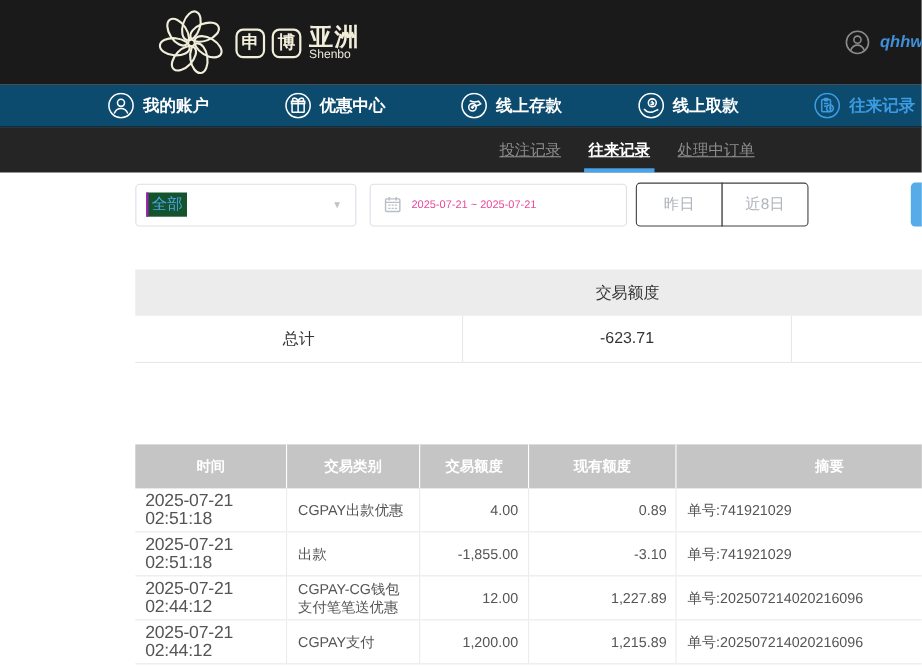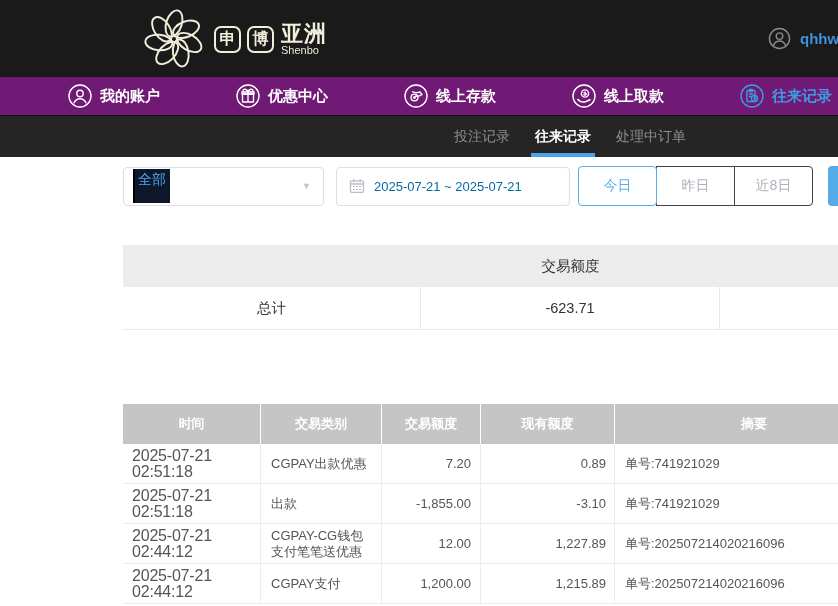--- a/index.html
+++ b/index.html
@@ -13,53 +13,53 @@
   .top-header { height:77px; background:#1a1a1a; position:relative; }
   .logo { position:absolute; left:143px; top:8px; display:flex; align-items:center; color:#f1efda; }
   .logo-flower { width:62px; height:62px; }
   .logo-boxes { display:flex; gap:6px; margin-left:9px; }
   .logo-box { width:27px; height:27px; border:2px solid #f1efda; border-radius:7px;
     display:flex; align-items:center; justify-content:center; font-size:16px; font-weight:bold; }
   .logo-right { margin-left:7px; line-height:1.05; }
   .logo-region { font-size:22px; font-weight:bold; letter-spacing:1px; }
   .logo-sub { font-size:11px; color:#eceadb; }
 
-  .user-block { position:absolute; left:768px; top:27px; display:flex; align-items:center; gap:9px; white-space:nowrap; }
+  .user-block { position:absolute; left:768px; top:27px; display:flex; align-items:center; gap:9px; white-space:nowrap;font-style:italic; }
   .username { color:#3e90da; font-size:15px; font-weight:bold; }
 
   
-  .main-nav { height:39px; background:#701a75; border-bottom:1px solid #0e0e0e;
+  .main-nav { height:39px; background:#0c4a6e; border-bottom:1px solid #0e0e0e;
     display:flex; align-items:center; justify-content:space-between;
-    padding-left:68px; padding-right:6px; }
+    padding-left:98px; padding-right:6px; }
   .nav-item { display:flex; align-items:center; gap:8px; color:#ffffff;
     font-size:15px; font-weight:bold; cursor:pointer; white-space:nowrap; }
   .nav-item.active { color:#3d9be1; }
   .nav-item svg { display:block; }
 
   
   .subnav { height:41px; background:#252525; display:flex; padding-left:452px; gap:21px; }
   .tab { height:41px; display:flex; align-items:center; font-size:14px; color:#8d8d8d;
-    position:relative; cursor:pointer; white-space:nowrap; padding:0 2px; }
+    position:relative; cursor:pointer; white-space:nowrap; padding:0 2px;text-decoration:underline; }
   .tab.active { color:#ffffff; font-weight:bold; }
   .tab.active::after { content:""; position:absolute; left:-2px; right:-2px; bottom:0;
     height:4px; background:#4aa3e8; }
 
   
   .content { position:relative; height:448px; background:#fff; }
 
   .filter-bar { position:absolute; left:123px; top:9px; display:flex; align-items:center; }
   .select-box { width:201px; height:39px; border:1px solid #dcdfe6; border-radius:4px;
     display:flex; align-items:center; justify-content:space-between; padding:0 12px 0 9px;
     background:#fff; cursor:pointer; }
-  .select-value { background:#0f172a; color:#4da6e8; font-size:14px; padding:2px 4px 14px 3px;
-    border-left:2px solid #000000; }
+  .select-value { background:#14532d; color:#4da6e8; font-size:14px; padding:2px 4px 2px 3px;
+    border-left:2px solid #a21caf; }
   .caret { color:#bfc3ca; font-size:9px; }
   .date-box { margin-left:12px; width:234px; height:39px; border:1px solid #dcdfe6; border-radius:4px;
     display:flex; align-items:center; gap:9px; padding:0 12px; background:#fff; cursor:text; }
-  .date-text { color:#0369a1; font-size:13px; white-space:nowrap; }
+  .date-text { color:#ec4899; font-size:10px; white-space:nowrap; }
   .btn-group { margin-left:8px; display:flex; }
   .qbtn { width:79px; height:40px; border:1px solid #404040; background:#fff; color:#aeb3bb;
     font-size:14px; margin-left:-1px; cursor:pointer; font-family:inherit; }
   .qbtn:first-child { margin-left:0; border-radius:4px 0 0 4px; }
   .qbtn:last-child { border-radius:0 4px 4px 0; }
   .qbtn.active { border:1px solid #57aeeb; color:#57aeeb; border-radius:4px; position:relative; z-index:1; }
   .query-btn { position:absolute; left:828px; top:9px; width:24px; height:40px;
     background:#55ace9; border:none; border-radius:4px; cursor:pointer; }
 
   
@@ -205,21 +205,20 @@
     <div class="date-box">
       <svg width="16" height="16" viewBox="0 0 16 16" fill="none" stroke="#b9bdc4" stroke-width="1.3">
         <rect x="1.5" y="2.8" width="13" height="11.5" rx="1"></rect>
         <path d="M1.5 6 h13 M4.8 1.2 v3 M11.2 1.2 v3"></path>
         <path d="M4 8.5 h2 M7 8.5 h2 M10 8.5 h2 M4 11.5 h2 M7 11.5 h2 M10 11.5 h2" stroke-width="1.1"></path>
       </svg>
       <span class="date-text">2025-07-21 ~ 2025-07-21</span>
     </div>
 
     <div class="btn-group">
-      <button class="qbtn active">今日</button>
       <button class="qbtn">昨日</button>
       <button class="qbtn">近8日</button>
     </div>
   </div>
   <button class="query-btn"></button>
 
   <div class="summary-table">
     <div class="sum-head">
       <div class="sum-c1"></div>
       <div class="sum-c2">交易额度</div>
@@ -237,21 +236,21 @@
       <div class="t-cell c0">时间</div>
       <div class="t-cell c1">交易类别</div>
       <div class="t-cell c2">交易额度</div>
       <div class="t-cell c3">现有额度</div>
       <div class="t-cell c4">摘要</div>
     </div>
     <div class="t-body">
       <div class="t-row">
         <div class="t-cell c0">2025-07-21 02:51:18</div>
         <div class="t-cell c1">CGPAY出款优惠</div>
-        <div class="t-cell c2">7.20</div>
+        <div class="t-cell c2">4.00</div>
         <div class="t-cell c3">0.89</div>
         <div class="t-cell c4">单号:741921029</div>
       </div>
       <div class="t-row">
         <div class="t-cell c0">2025-07-21 02:51:18</div>
         <div class="t-cell c1">出款</div>
         <div class="t-cell c2">-1,855.00</div>
         <div class="t-cell c3">-3.10</div>
         <div class="t-cell c4">单号:741921029</div>
       </div>

